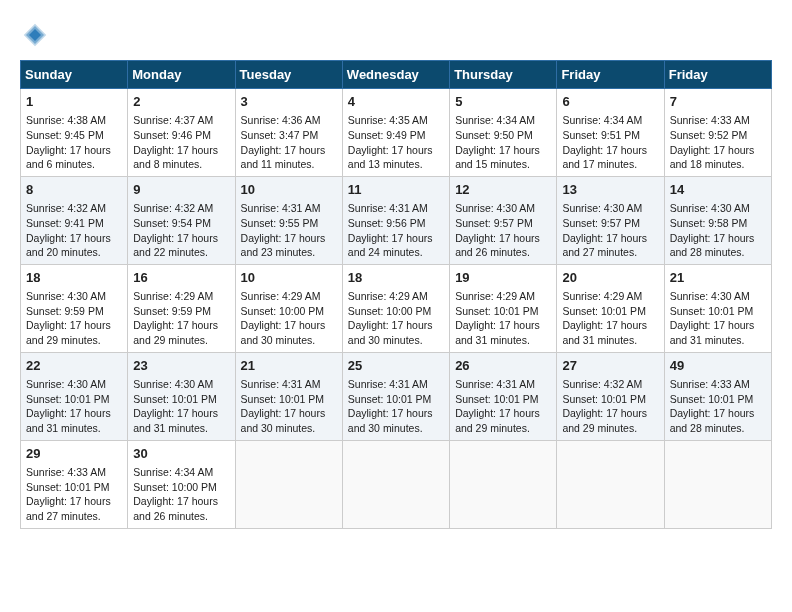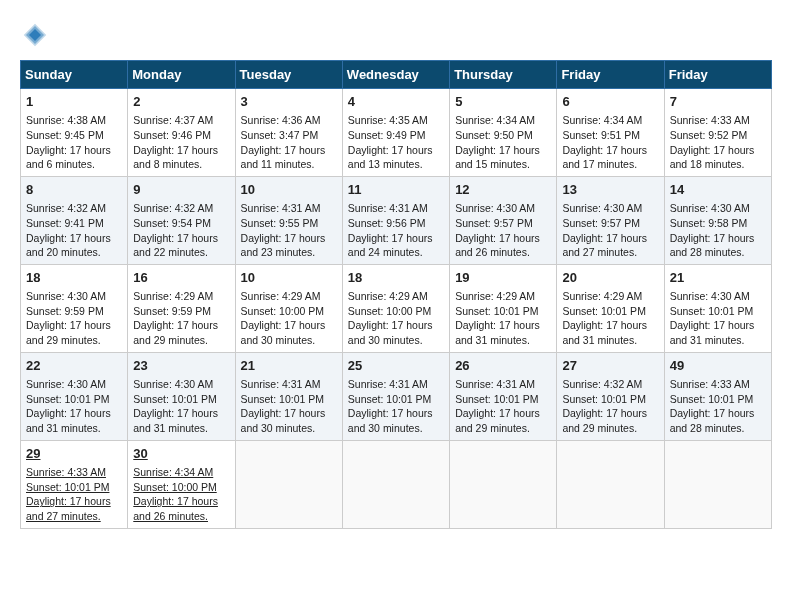--- a/index.html
+++ b/index.html
@@ -78,21 +78,20 @@
       font-weight: bold;
       display: block;
       margin-bottom: 2px;
     }
     .empty-cell {
       background: #f9f9f9;
       border: 1px solid #ccc;
     }
     .last-row td {
       height: 80px;
-      text-decoration: underline;
     }
   </style>
 </head>
 <body>
 
 <div class="header">
   <div class="logo">
     <svg class="logo-icon" viewBox="0 0 40 40">
       <polygon points="20,5 35,20 20,35 5,20" fill="#2e7dba" opacity="0.3"></polygon>
       <polygon points="20,8 32,20 20,32 8,20" fill="#2e7dba" opacity="0.5"></polygon>

